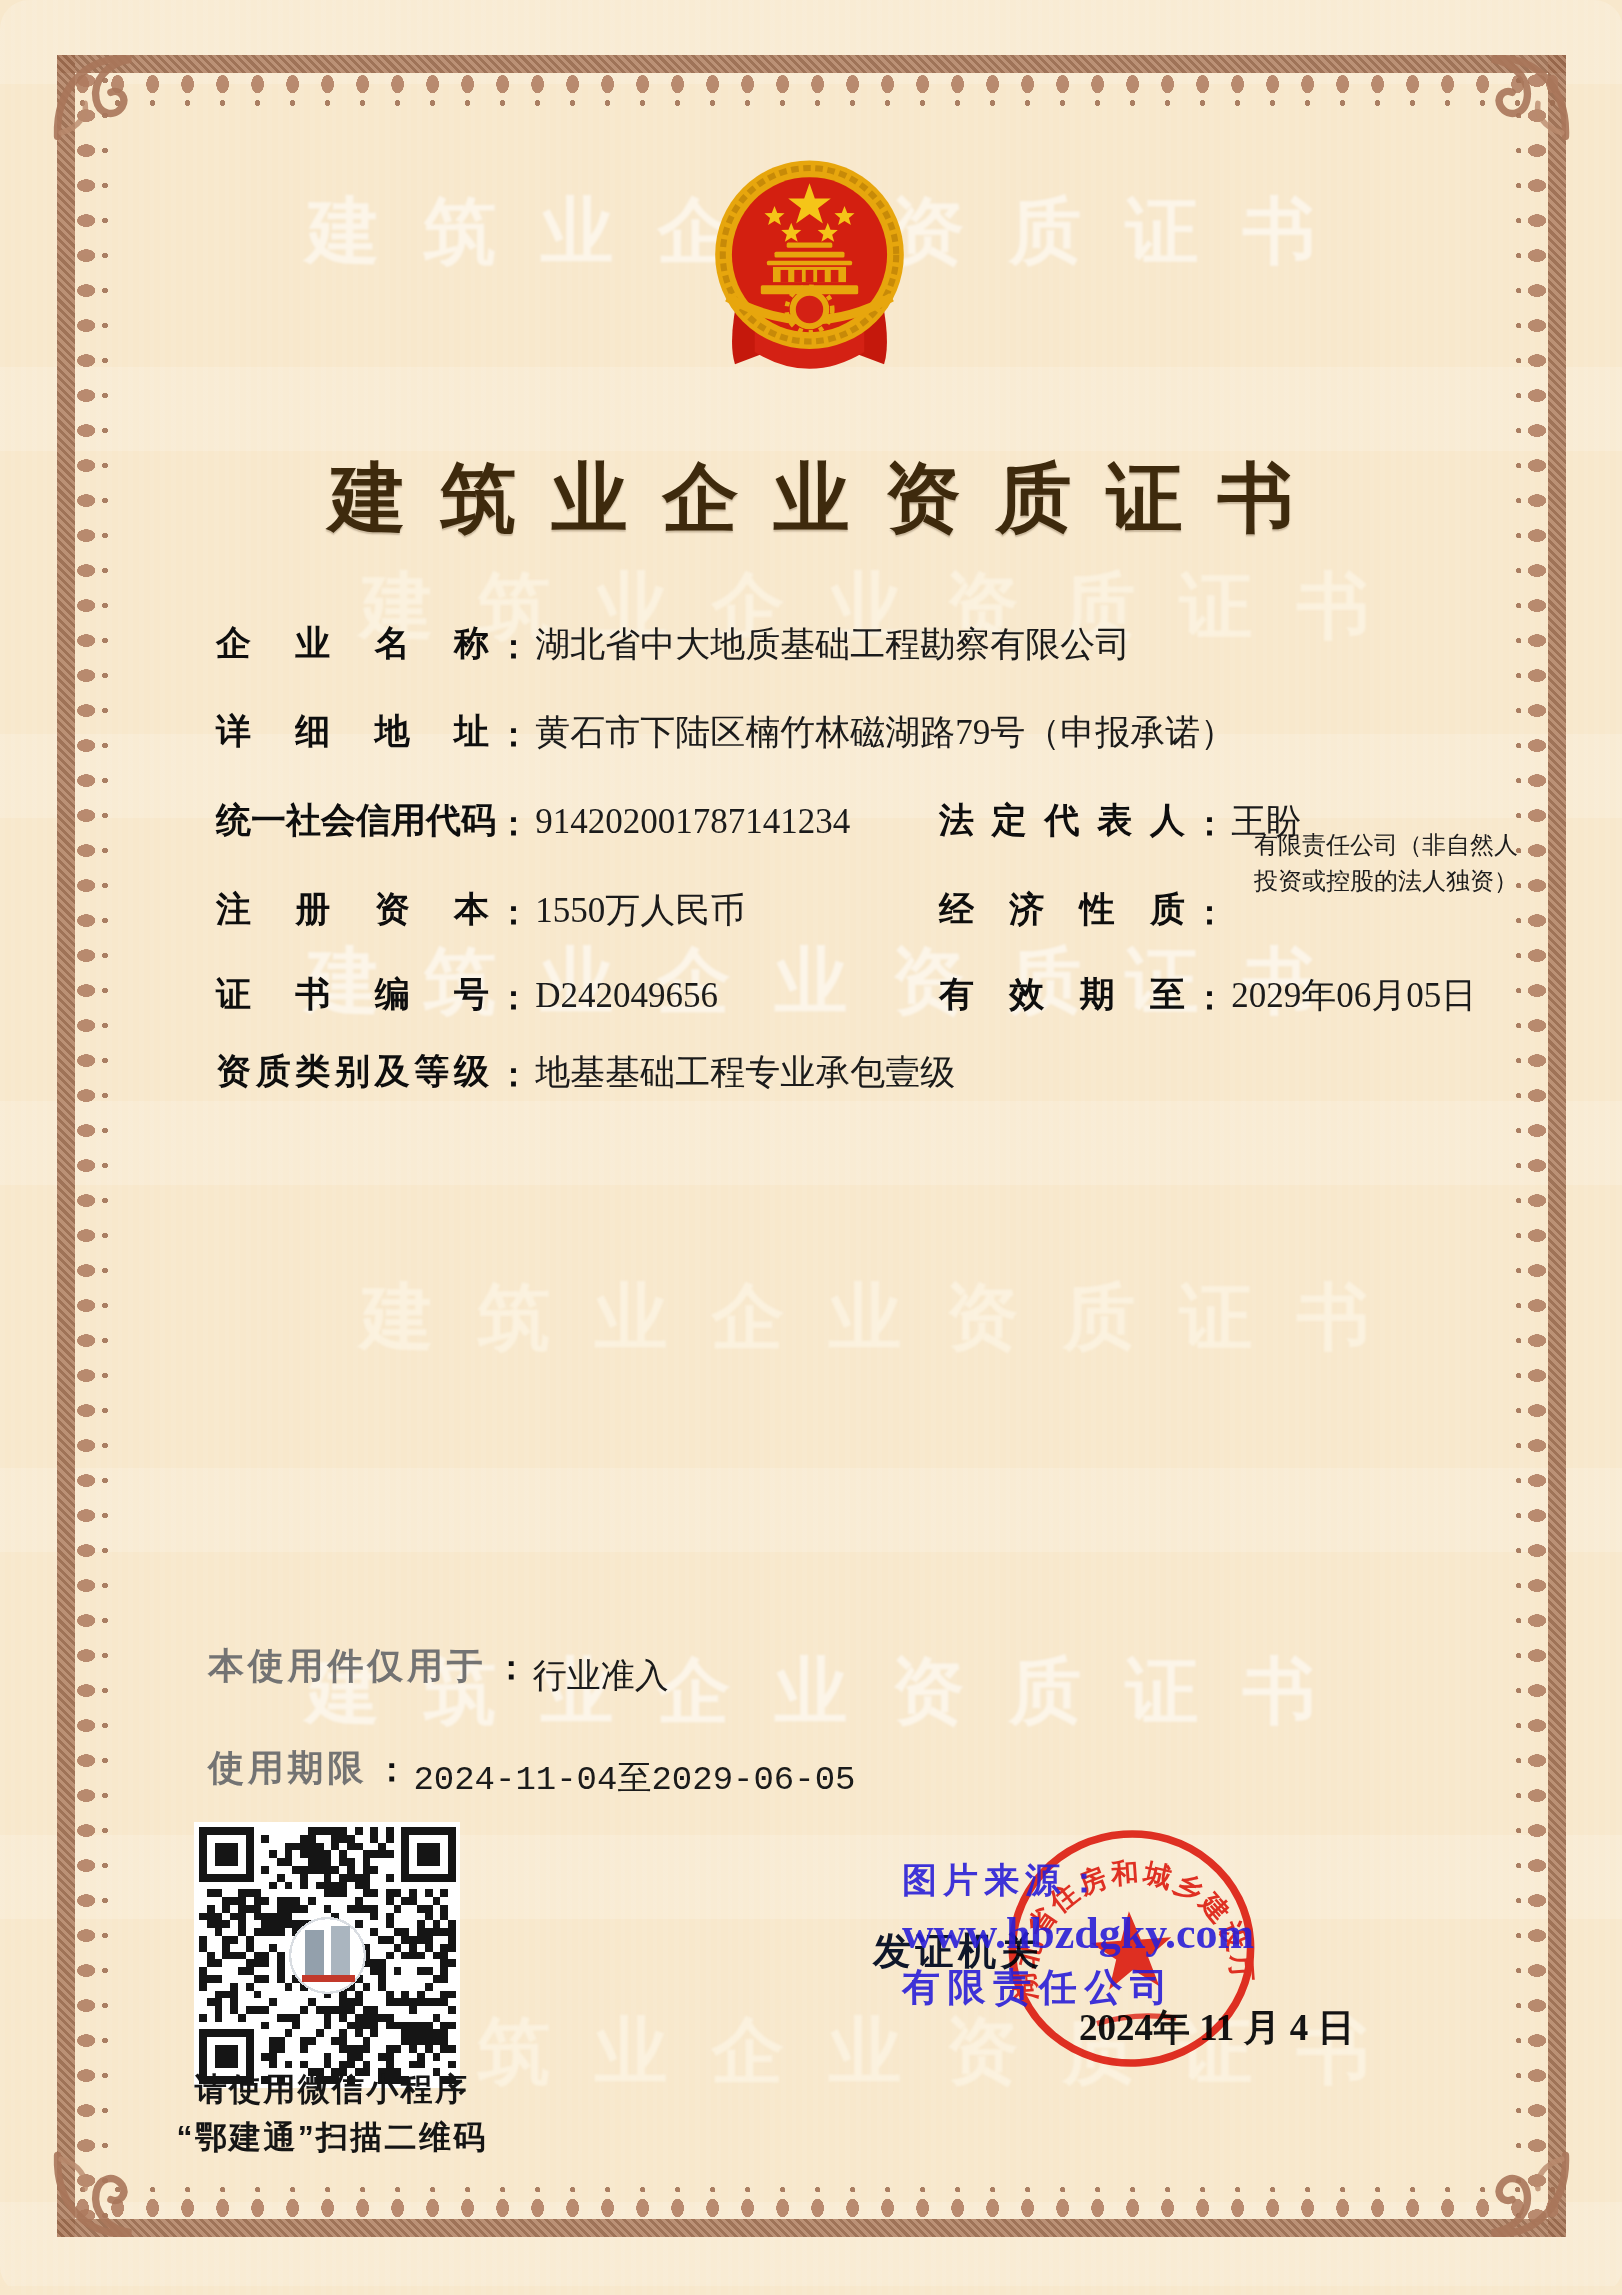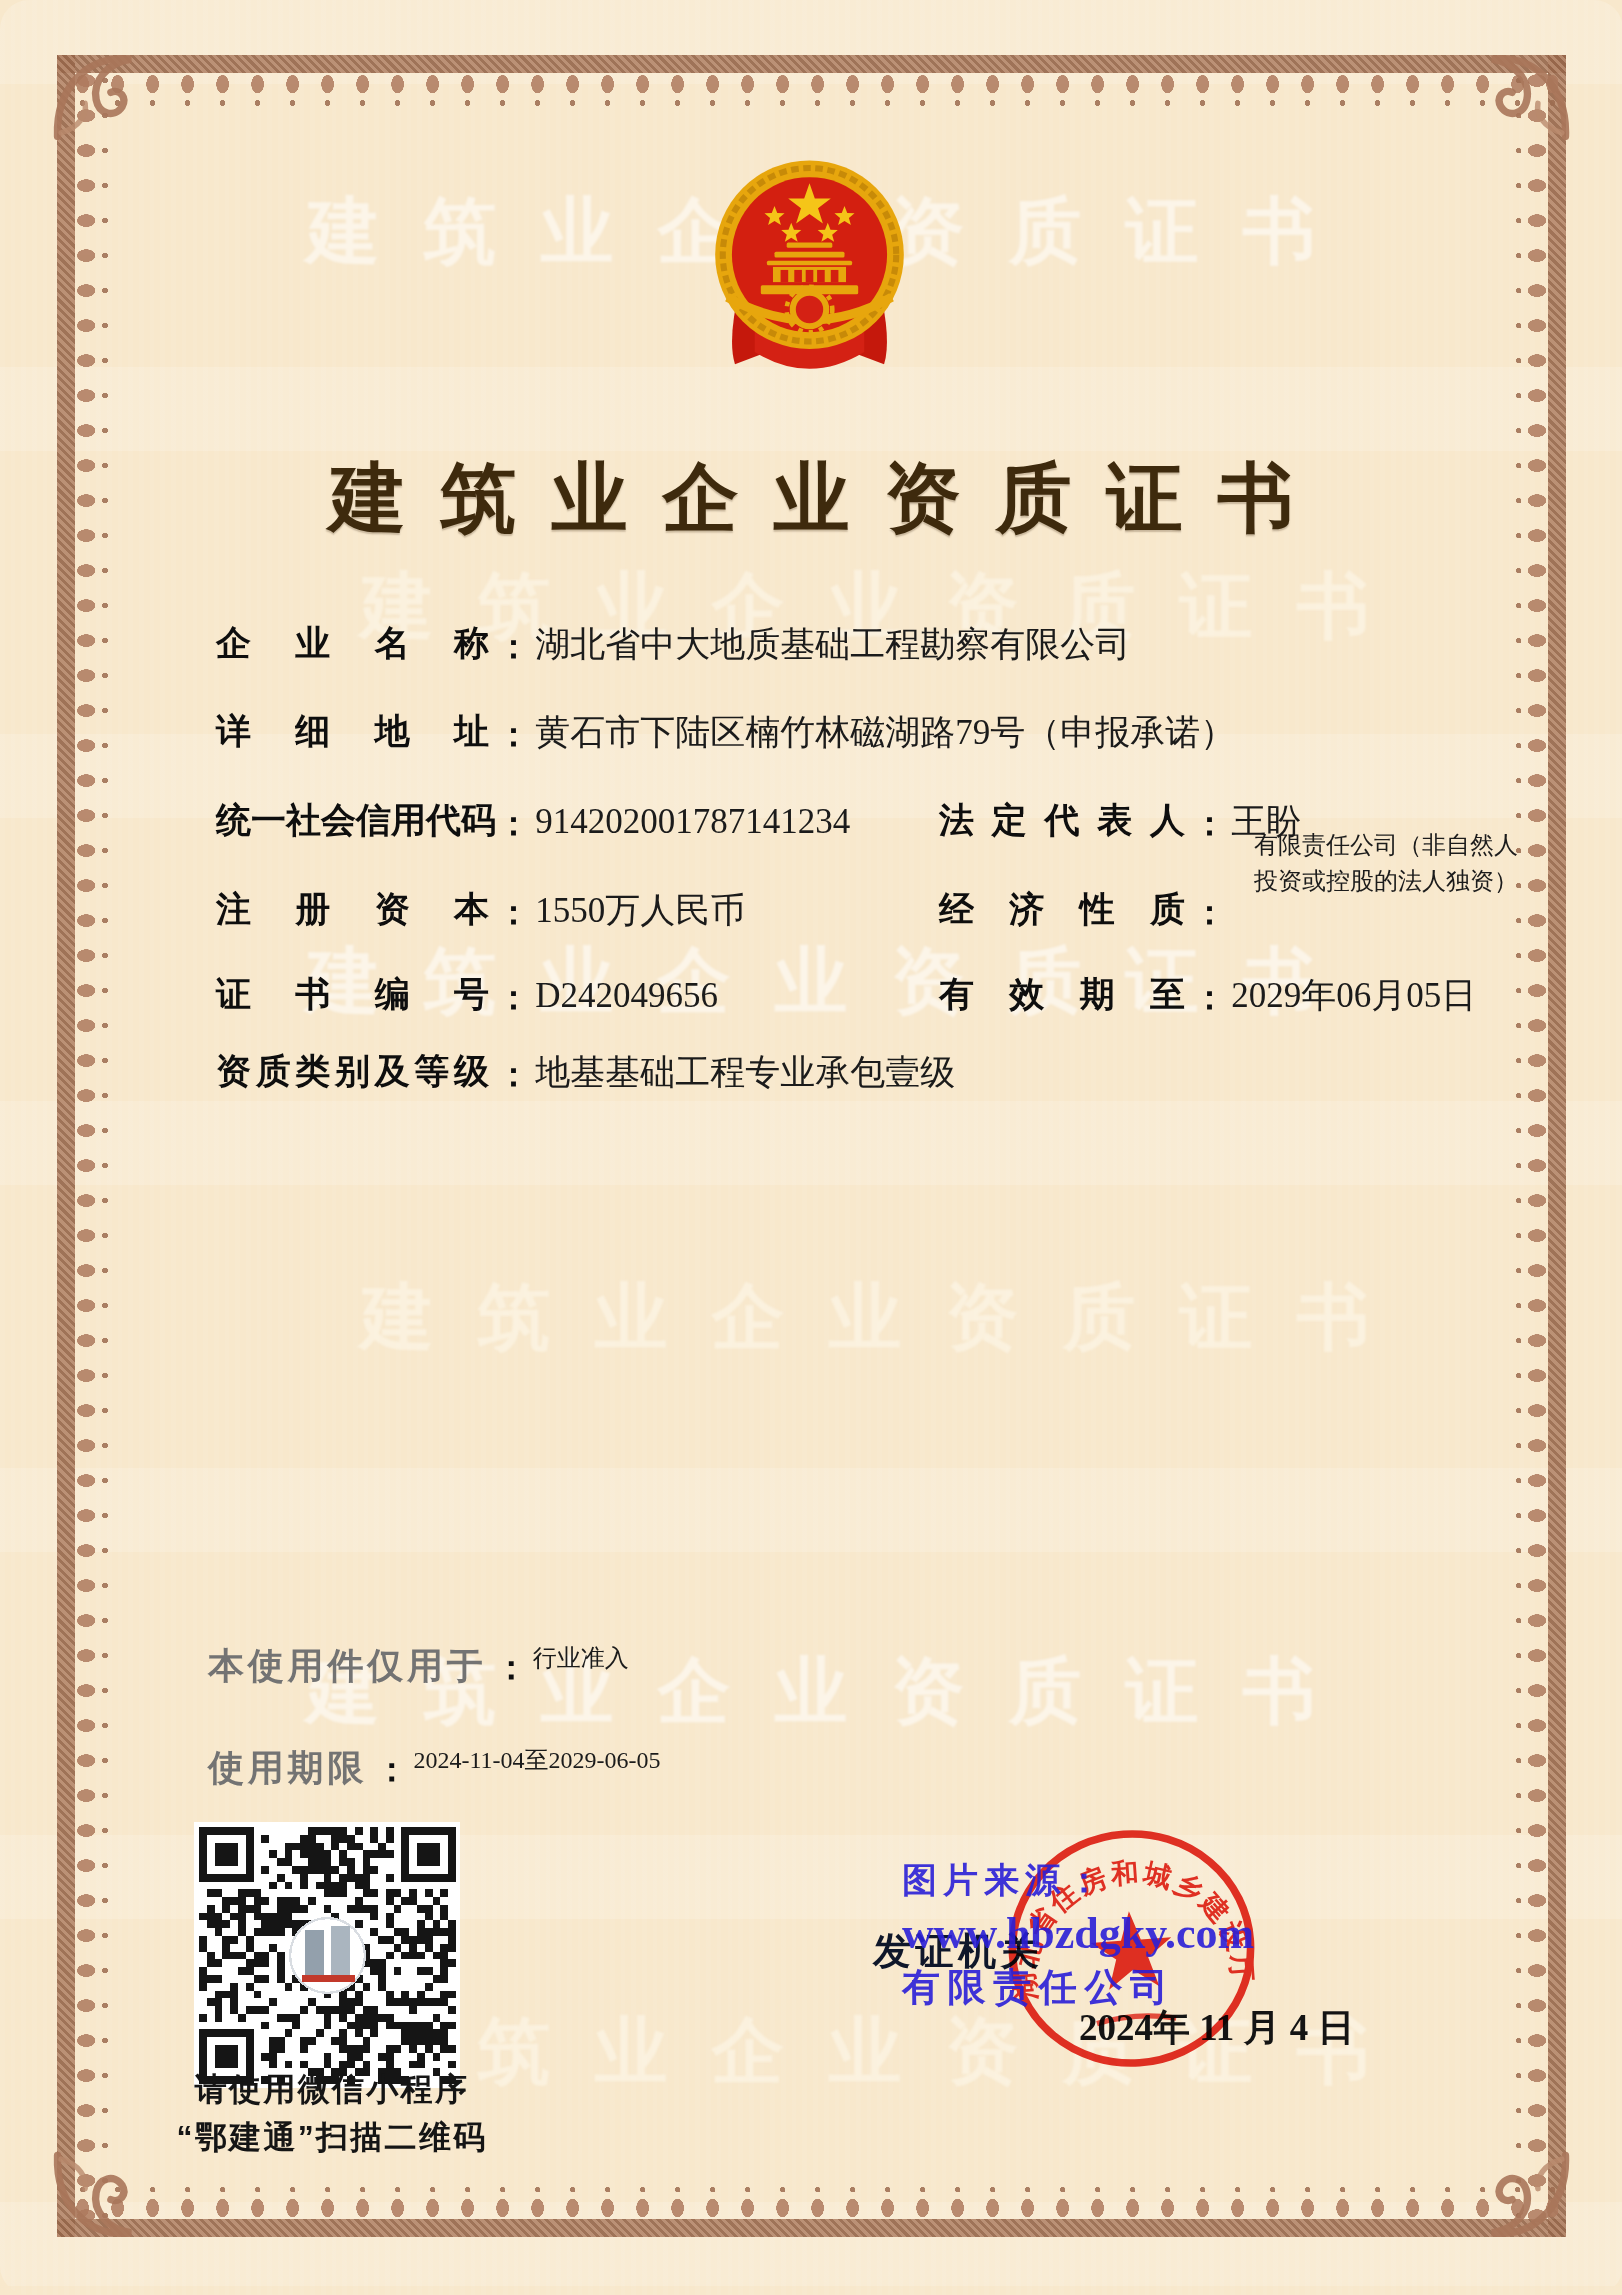--- a/index.html
+++ b/index.html
@@ -51,21 +51,21 @@
   .lab{font-weight:bold;color:#0e0e0e;font-size:35px;line-height:1.25;}
   .j-label{display:inline-flex;justify-content:space-between;width:273px;}
   .j-label-r{display:inline-flex;justify-content:space-between;width:246px;}
   .colon{font-weight:bold;font-size:34px;color:#0e0e0e;margin:3.1px 4.6px 0 7.6px;}
   .val{font-family:"Liberation Serif","DejaVu Serif",serif;font-size:35px;color:#1b1b1b;
        line-height:1.25;margin-top:1.5px;white-space:nowrap;}
   .note{position:absolute;left:1220px;top:827px;width:268px;z-index:2;
         font-family:"Liberation Serif","DejaVu Serif",serif;font-size:24px;line-height:1.5;color:#1b1b1b;margin-left:34px;}
   
   .u-lab{font-weight:bold;font-size:36px;letter-spacing:3.8px;color:#737373;}
-  .u-val{font-family:Liberation Serif, serif;font-size:24px;color:#1b1b1b;margin-top:0;}
+  .u-val{font-family:Liberation Mono, monospace;font-size:34px;color:#1b1b1b;margin-top:11px;}
   
   .qr-box{position:absolute;left:194px;top:1822px;width:257px;height:257px;background:#fff;
           padding:4.6px;z-index:2;}
   .qr-box svg{display:block;width:257px;height:257px;}
   .qr-cap{position:absolute;left:164px;width:336px;text-align:center;z-index:2;
           font-weight:bold;color:#151515;font-size:32px;letter-spacing:2.3px;white-space:nowrap;}
   .issuer{position:absolute;left:873px;top:1926px;font-weight:bold;font-size:38px;
           letter-spacing:4.6px;color:#0f172a;z-index:2;}
   .date{position:absolute;left:1079px;top:2003px;z-index:2;white-space:nowrap;
         font-family:"Liberation Serif","DejaVu Serif",serif;font-size:37px;font-weight:600;color:#141414;}

